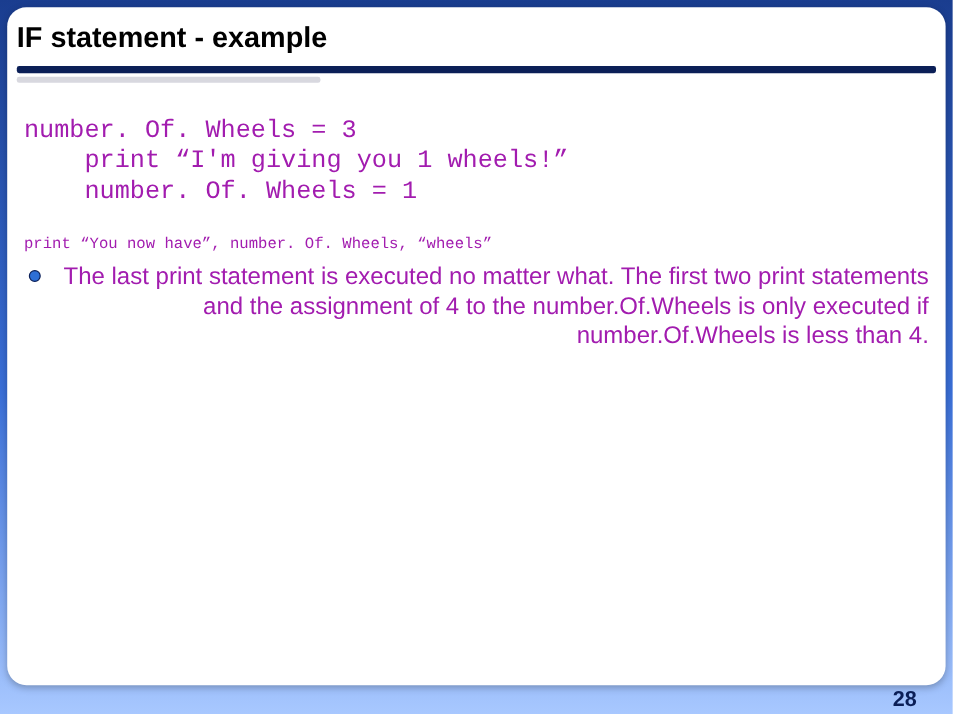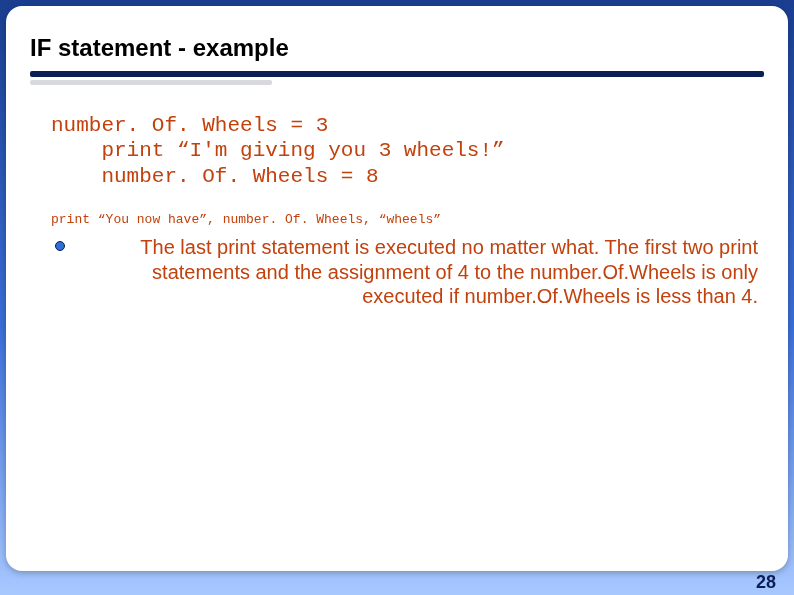--- a/index.html
+++ b/index.html
@@ -20,21 +20,21 @@
   .card {
     position: absolute;
     top: 6px;
     left: 6px;
     right: 6px;
     bottom: 24px;
     background: #ffffff;
     border-radius: 16px;
     box-shadow: 0 2px 6px rgba(0,0,0,0.25);
     box-sizing: border-box;
-    padding: 16px;
+    padding: 0;
   }
   .title-block {
     padding: 12px 8px 0 8px;
   }
   .title {
     font-size: 24px;
     font-weight: bold;
     color: #000;
     line-height: 1.2;
   }
@@ -48,22 +48,21 @@
     margin-top: 3px;
     height: 5px;
     width: 33%;
     background: #d8d8df;
     border-radius: 2px;
   }
   .content {
     padding: 28px 14px 0 14px;
     font-size: 20px;
     line-height: 1.25;
-    color: #c2410c;
-    margin-left: 15px;
+    color: #a21caf;
   }
   .code {
     font-family: "Courier New", Courier, monospace;
     white-space: pre;
     font-size: 21px;
     line-height: 1.22;
   }
   .code2 {
     font-family: "Courier New", Courier, monospace;
     font-size: 13px;
@@ -87,43 +86,43 @@
     width: 10px;
     height: 10px;
     border-radius: 50%;
     background: #2e6fd6;
     border: 1px solid #0b1f57;
     box-sizing: border-box;
   }
   .page-number {
     position: absolute;
     bottom: 2px;
-    right: 18px;
+    right: 30px;
     font-size: 18px;
     font-weight: bold;
     color: #0b1f57;
   }
 </style>
 </head>
 <body>
 
 <div class="slide">
   <div class="card">
 
     <div class="title-block">
       <div class="title">IF statement - example</div>
       <div class="rule-dark"></div>
       <div class="rule-light"></div>
     </div>
 
     <div class="content">
 
       <div class="code">number. Of. Wheels = 3</div>
-      <div class="code">    print “I'm giving you 3 wheels!”</div>
-      <div class="code">    number. Of. Wheels = 8</div>
+      <div class="code">    print “I'm giving you 1 wheels!”</div>
+      <div class="code">    number. Of. Wheels = 1</div>
 
       <div class="code2">print “You now have”, number. Of. Wheels, “wheels”</div>
 
       <div class="bullet-row">
         <span class="bullet-dot"></span>
         <span>The last print statement is executed no matter what. The first two print statements and the assignment of 4 to the number.Of.Wheels is only executed if number.Of.Wheels is less than 4.</span>
       </div>
 
     </div>
 

